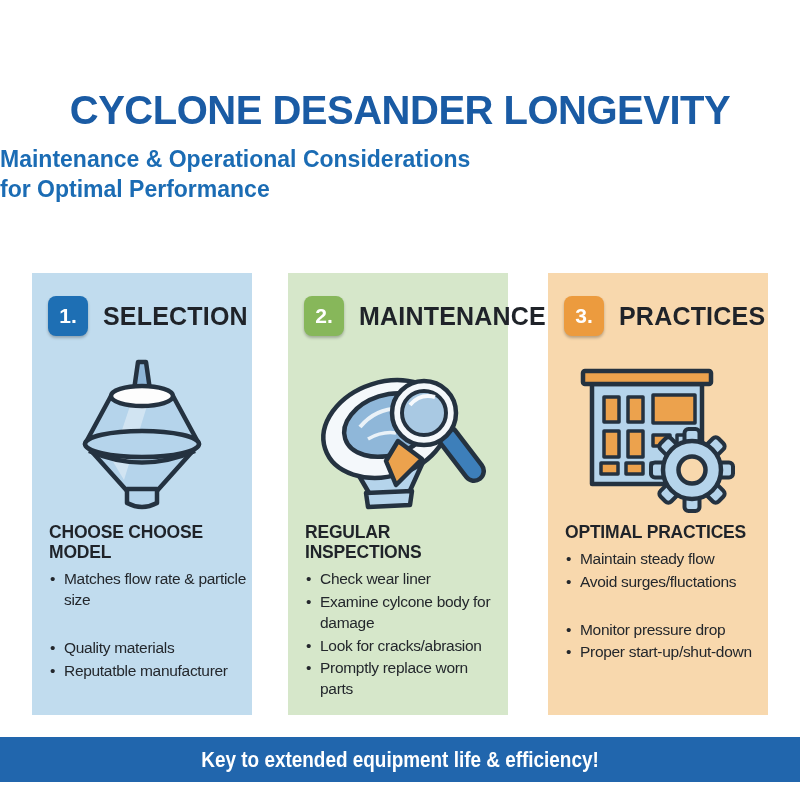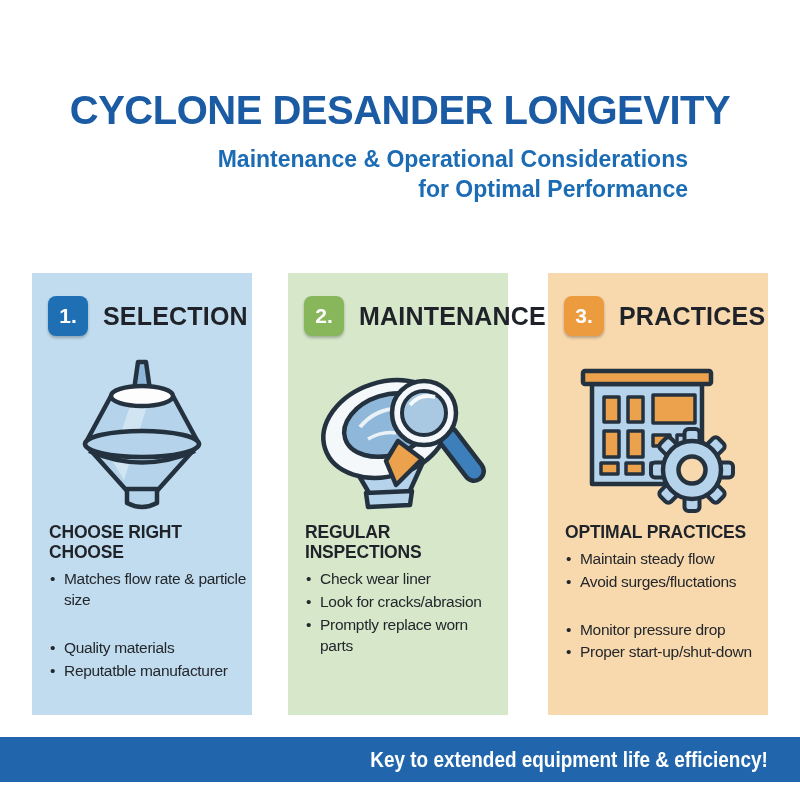--- a/index.html
+++ b/index.html
@@ -10,21 +10,21 @@
   .page{position:relative;width:800px;height:800px;background:#ffffff;}
 
   
   .title{
     position:absolute;top:88px;left:0;width:800px;margin:0;
     text-align:center;font-size:40px;font-weight:bold;color:#1a5ba4;
     letter-spacing:-0.5px;
   }
   .subtitle{
     position:absolute;top:144px;left:0;width:688px;
-    text-align:right;font-size:23px;font-weight:bold;color:#1b6cb4;
+    text-align:left;font-size:23px;font-weight:bold;color:#1b6cb4;
     line-height:1.32;
   }
 
   
   .card{position:absolute;top:273px;width:220px;height:442px;}
   .card-1{left:32px;background:#c1dcee;}
   .card-2{left:288px;background:#d6e7ca;}
   .card-3{left:548px;background:#f8d8ad;}
 
   .card-header{display:flex;align-items:center;gap:15px;padding:23px 0 0 16px;}
@@ -51,21 +51,21 @@
   ul.group:last-child{margin-bottom:0;}
   ul.group li{
     position:relative;padding-left:15px;margin-bottom:2px;
     font-size:15.5px;line-height:1.34;color:#23272c;letter-spacing:-0.3px;
   }
   ul.group li::before{content:"\2022";position:absolute;left:1px;top:0;color:#23272c;}
 
   
   .banner{
     position:absolute;left:0;top:737px;width:800px;height:45px;background:#2166ad;
-    display:flex;align-items:center;justify-content:flex-end;
+    display:flex;align-items:center;justify-content:center;
   }
   .banner span{
     color:#ffffff;font-size:22px;font-weight:bold;display:inline-block;
     transform:scaleX(0.86);letter-spacing:0;
   }
 </style>
 </head>
 <body>
 
 <div class="page">
@@ -88,21 +88,21 @@
           <path d="M39,48 L13,96 L56,144 L84,144 L127,96 L101,48 Z" fill="#b5d4eb"></path>
           <path d="M58,58 L75,58 L52,132 L40,112 Z" fill="#ffffff" opacity="0.38" stroke="none"></path>
           <ellipse cx="70" cy="96" rx="57" ry="13" fill="#b5d4eb"></ellipse>
           <path d="M17,103 Q70,126 123,103" fill="none"></path>
           <ellipse cx="70" cy="48" rx="31" ry="10" fill="#fdfdfd"></ellipse>
           <path d="M55,141 L85,141 L85,155 Q70,163 55,155 Z" fill="#b5d4eb"></path>
         </g>
       </svg>
     </div>
     <div class="card-body">
-      <h3 class="heading">CHOOSE RIGHT CHOOSE</h3>
+      <h3 class="heading">CHOOSE CHOOSE MODEL</h3>
       <ul class="group">
         <li>Matches flow rate &amp; particle size</li>
       </ul>
       <ul class="group">
         <li>Quality materials</li>
         <li>Reputatble manufacturer</li>
       </ul>
     </div>
   </section>
 
@@ -126,20 +126,21 @@
           <circle cx="116" cy="60" r="32" fill="#f4f8fb"></circle>
           <circle cx="116" cy="60" r="22" fill="#a9c9e3" stroke-width="4"></circle>
           <path d="M102,52 Q112,40 127,44" fill="none" stroke="#ffffff" stroke-width="4" opacity="0.9"></path>
         </g>
       </svg>
     </div>
     <div class="card-body">
       <h3 class="heading">REGULAR INSPECTIONS</h3>
       <ul class="group">
         <li>Check wear liner</li>
+        <li>Examine cylcone body for damage</li>
         <li>Look for cracks/abrasion</li>
         <li>Promptly replace worn parts</li>
       </ul>
     </div>
   </section>
 
   <section class="card card-3">
     <div class="card-header">
       <span class="badge">3.</span>
       <span class="card-title">PRACTICES</span>

